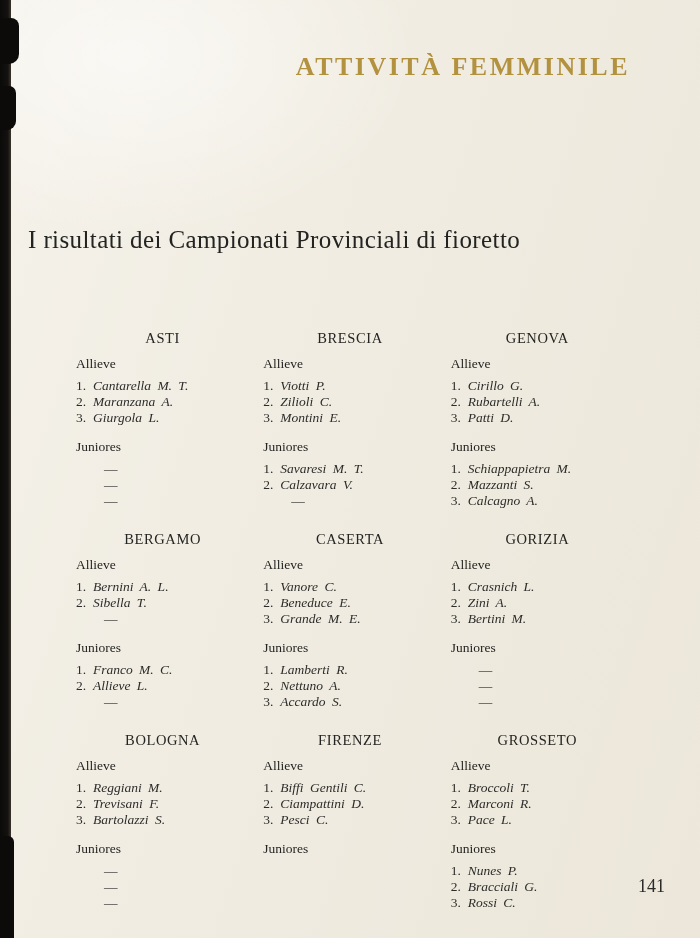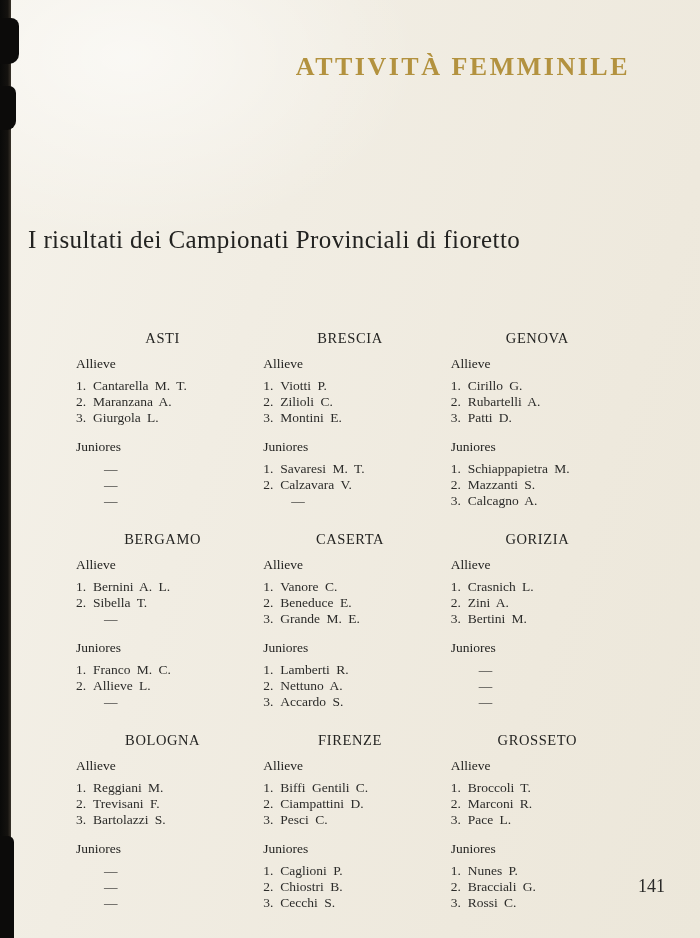--- a/index.html
+++ b/index.html
@@ -92,20 +92,21 @@
     line-height: 16px;
     white-space: nowrap;
     color: #2c2c2a;
   }
   .entry .num {
     font-style: normal;
     display: inline-block;
     min-width: 15px;
   }
   .entry .name {
+    font-style: italic;
     word-spacing: 3px;
     margin-left: 2px;
   }
   .entry.dash {
     padding-left: 28px;
     letter-spacing: 1px;
   }
 
   .page-number {
     position: absolute;
@@ -242,25 +243,20 @@
 
   <div class="section">
     <div class="city">FIRENZE</div>
     <div class="group-label allieve">Allieve</div>
     <div class="list">
         <div class="entry"><span class="num">1.</span><span class="name">Biffi Gentili C.</span></div>
         <div class="entry"><span class="num">2.</span><span class="name">Ciampattini D.</span></div>
         <div class="entry"><span class="num">3.</span><span class="name">Pesci C.</span></div>
       </div>
     <div class="group-label juniores">Juniores</div>
-    <div class="list">
-        <div class="entry"><span class="num">1.</span><span class="name">Caglioni P.</span></div>
-        <div class="entry"><span class="num">2.</span><span class="name">Chiostri B.</span></div>
-        <div class="entry"><span class="num">3.</span><span class="name">Cecchi S.</span></div>
-      </div>
   </div>
 
   <div class="section">
     <div class="city">GROSSETO</div>
     <div class="group-label allieve">Allieve</div>
     <div class="list">
         <div class="entry"><span class="num">1.</span><span class="name">Broccoli T.</span></div>
         <div class="entry"><span class="num">2.</span><span class="name">Marconi R.</span></div>
         <div class="entry"><span class="num">3.</span><span class="name">Pace L.</span></div>
       </div>

